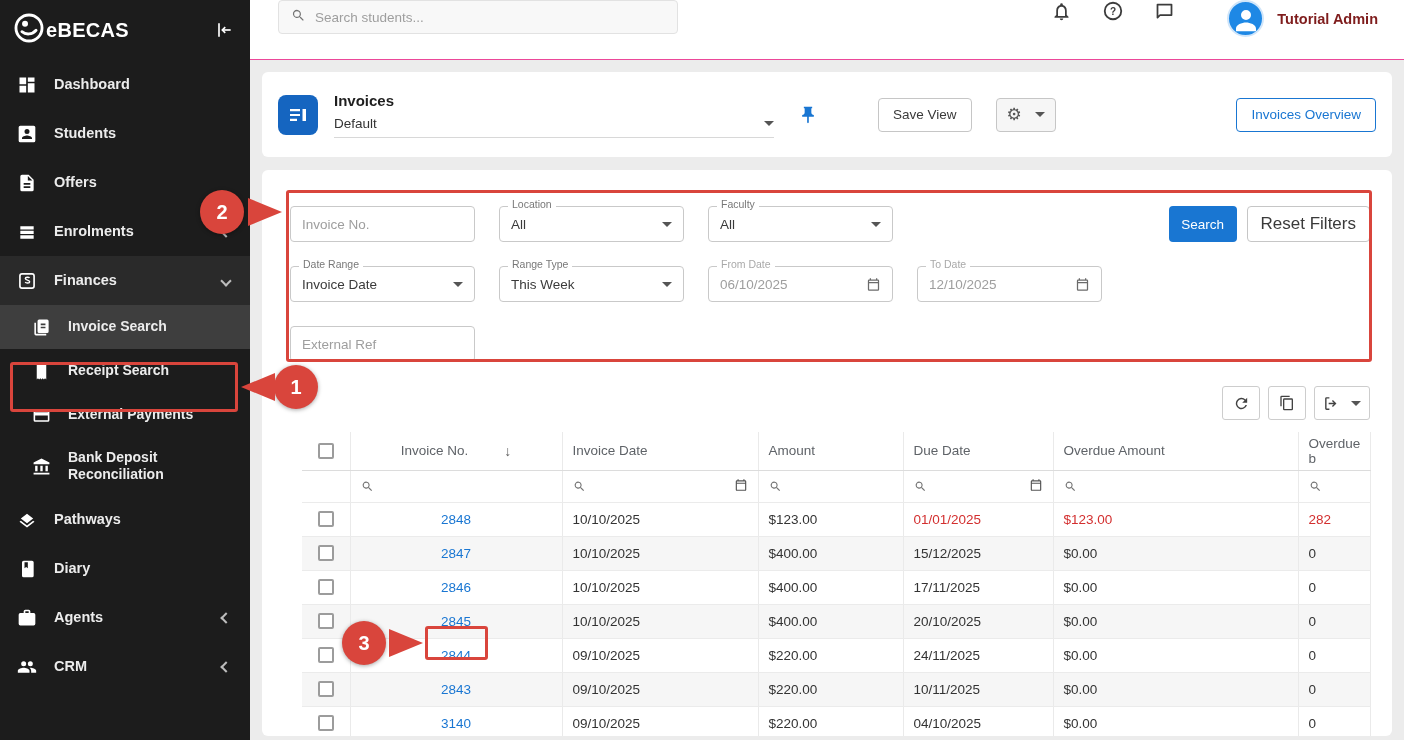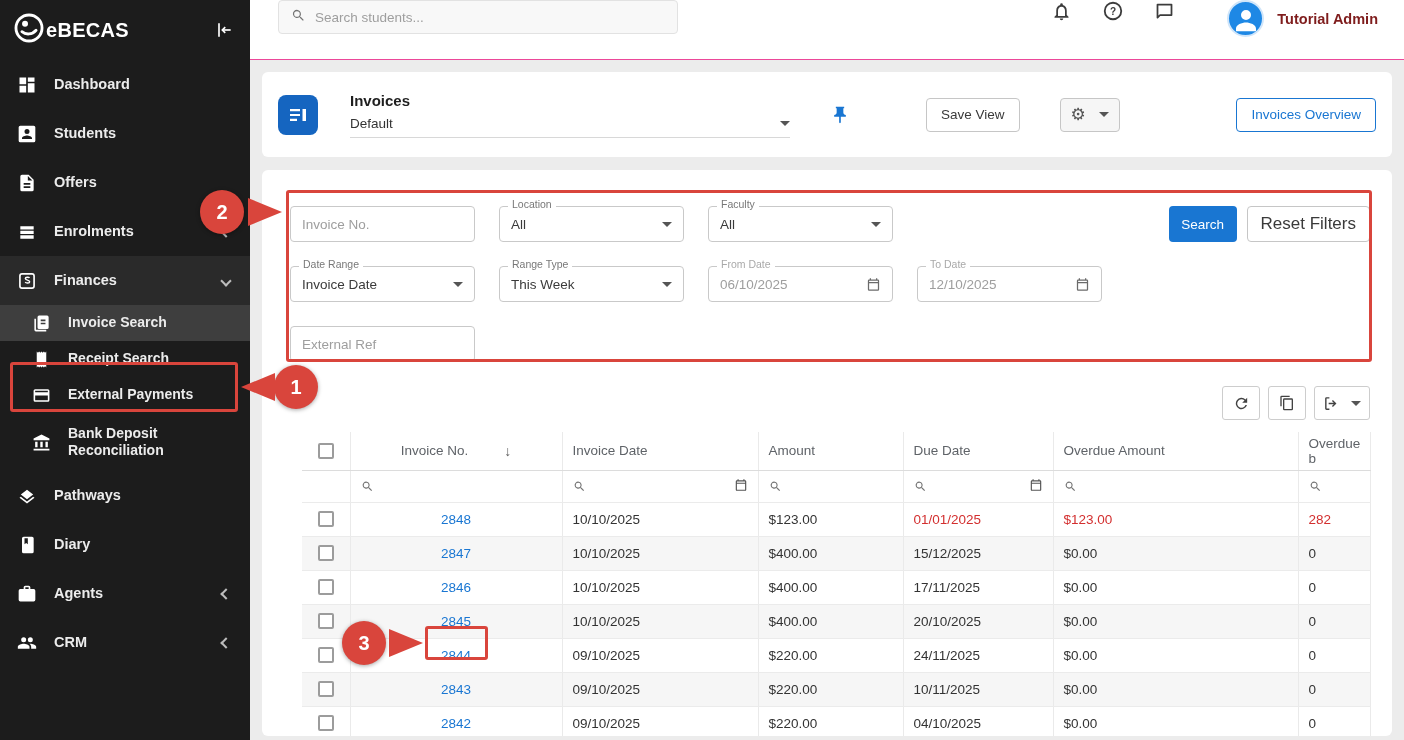--- a/index.html
+++ b/index.html
@@ -14,39 +14,39 @@
   .menu-search{margin:10px 12px 14px;height:38px;background:#fff;border-radius:6px;display:flex;align-items:center;padding:0 12px}
   .menu-search input{border:0;outline:0;width:100%;font-size:14px;color:#444;background:transparent}
   .nav{flex:1;overflow:hidden}
   .nav-item{display:flex;align-items:center;gap:16px;padding:0 16px;height:49px;font-size:14.5px;font-weight:700;color:#ececec;cursor:pointer}
   .nav-icon{flex:0 0 22px;width:22px;display:flex;justify-content:center}
   .nav-label{flex:1;line-height:1.25;max-width:152px}
   .chev{width:8px;height:8px;border-right:2px solid #bdbdbd;border-bottom:2px solid #bdbdbd;flex:0 0 8px}
   .chev.left{transform:rotate(135deg)}
   .chev.down{transform:rotate(45deg)}
   .nav-item.section-open{background:#2a2a2a}
-  .sub-item{height:36px;padding-left:30px;font-size:14px}
+  .sub-item{height:44px;padding-left:30px;font-size:14px}
   .sub-item.tall{height:58px}
   .sub-item.active{background:#3e3e3e}
 
   
   .main{flex:1;display:flex;flex-direction:column;min-width:0}
   .topbar{height:60px;flex:0 0 60px;background:#fff;display:flex;align-items:flex-start;padding:0 26px 0 28px;border-bottom:1px solid #ec4899}
   .student-search{width:400px;height:34px;background:#f8f8f8;border:1px solid #e2e2e2;border-radius:4px;display:flex;align-items:center;gap:9px;padding:0 12px}
   .student-search input{flex:1;border:0;outline:0;background:transparent;font-size:13.5px;color:#444}
   input::placeholder{color:#9e9e9e}
   .tb-icons{margin-left:auto;display:flex;align-items:center;gap:30px}
   .icon-btn{display:flex;align-items:center;background:none;border:none;cursor:pointer}
   .user{display:flex;align-items:center;gap:13px;margin-left:52px}
   .avatar{width:37px;height:37px;border-radius:50%;background:#1e88e5;border:2px solid #cfe5fa;display:flex;align-items:flex-end;justify-content:center;overflow:hidden}
   .user-name{font-size:14.5px;font-weight:700;color:#7f1d1d;white-space:nowrap}
 
   
   .content{flex:1;padding:12px 12px 0;overflow:hidden}
-  .view-card{background:#fff;border-radius:6px;height:85px;display:flex;align-items:center;padding:0 16px;gap:32px}
+  .view-card{background:#fff;border-radius:6px;height:85px;display:flex;align-items:center;padding:0 16px;gap:16px}
   .vc-icon{width:40px;height:40px;border-radius:8px;background:#1565c0;display:flex;align-items:center;justify-content:center;flex:0 0 40px}
   .vc-titleblock{width:440px}
   .vc-title{font-size:15px;font-weight:700;color:#1f1f1f;margin-bottom:7px}
   .vc-select{display:flex;align-items:center;border-bottom:1px solid #d8d8d8;padding-bottom:6px;font-size:13.5px;color:#333;cursor:pointer}
   .caret{width:0;height:0;border-left:5px solid transparent;border-right:5px solid transparent;border-top:5px solid #555;margin-left:auto}
   .caret.sm{margin-left:6px}
   .pin-btn{margin-left:8px}
   .btn{height:34px;border-radius:4px;border:1px solid #c6c6c6;background:#fff;font-size:13.5px;color:#3a3a3a;padding:0 14px;display:inline-flex;align-items:center;gap:7px;cursor:pointer;font-family:inherit;white-space:nowrap}
   .btn.save-view{margin-left:44px}
   .btn.gear{background:#f6f6f6;padding:0 10px;margin-left:8px}
@@ -514,21 +514,21 @@
               <td class="col-cb"><span class="cb"></span></td>
               <td class="col-inv"><a class="link">2843</a></td>
               <td>09/10/2025</td>
               <td>$220.00</td>
               <td>10/11/2025</td>
               <td>$0.00</td>
               <td>0</td>
             </tr>
             <tr class="data-row">
               <td class="col-cb"><span class="cb"></span></td>
-              <td class="col-inv"><a class="link">2842</a></td>
+              <td class="col-inv"><a class="link">3140</a></td>
               <td>09/10/2025</td>
               <td>$220.00</td>
               <td>04/10/2025</td>
               <td>$0.00</td>
               <td>0</td>
             </tr>
 
           </tbody>
         </table>
       </section>

